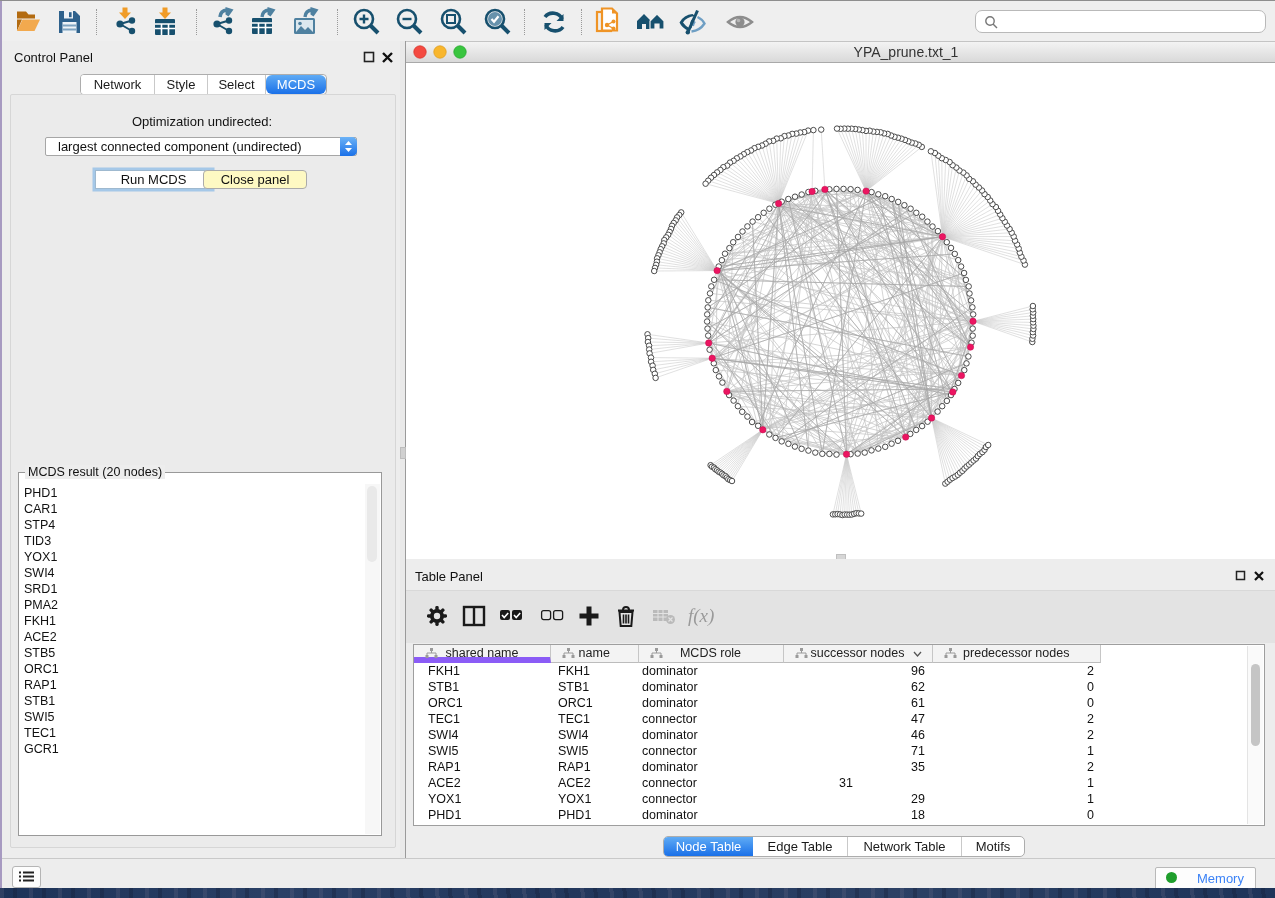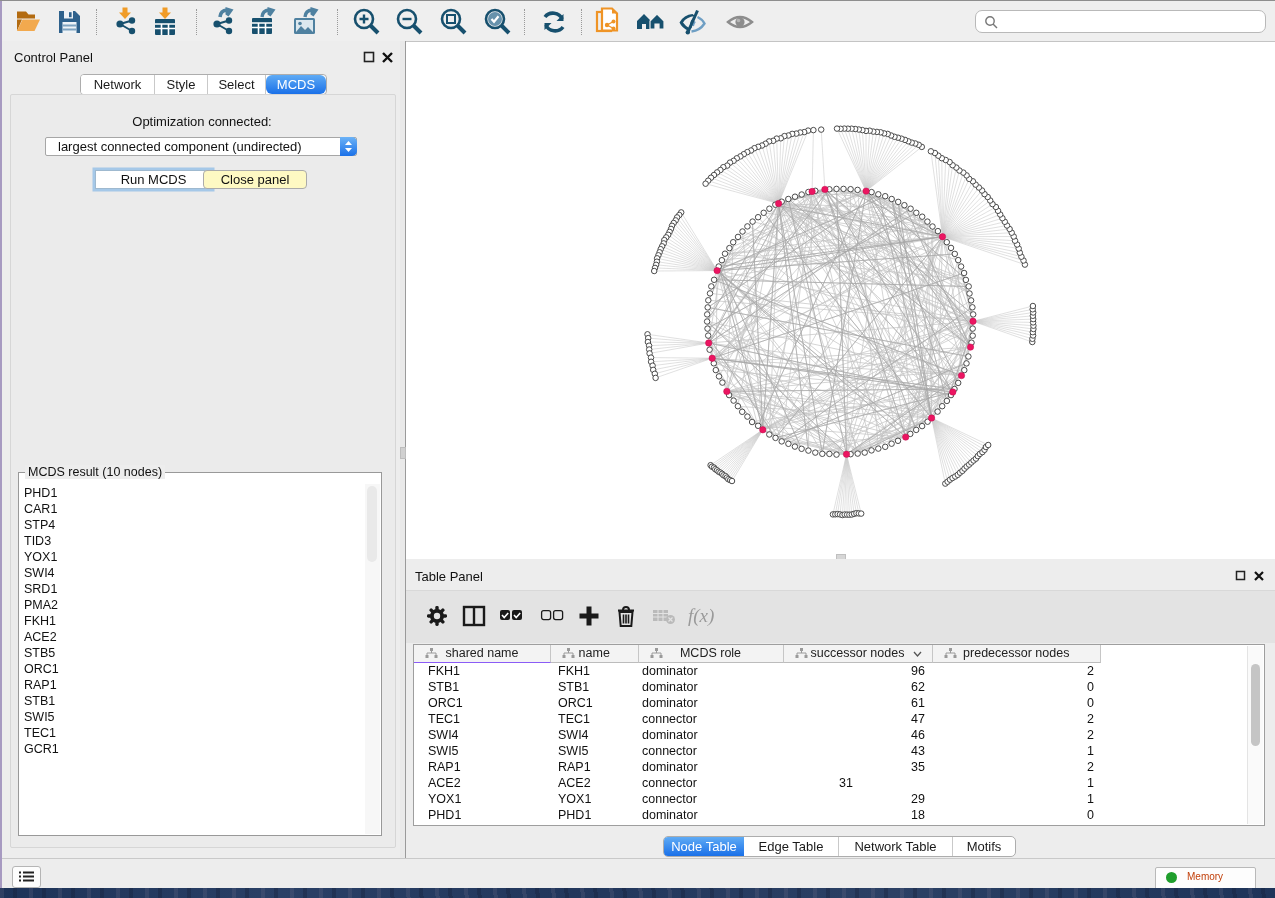--- a/index.html
+++ b/index.html
@@ -141,32 +141,32 @@
     <svg class="abs" style="left:379px;top:10px" width="13" height="13" viewBox="0 0 13 13">
       <path d="M2 2 L11 11 M11 2 L2 11" stroke="#111" stroke-width="2.4"></path>
     </svg>
     <div class="seg" style="left:78px;top:33px">
       <div style="width:73px">Network</div>
       <div style="width:52px">Style</div>
       <div style="width:57px">Select</div>
       <div class="sel" style="width:60px">MCDS</div>
     </div>
     <div class="abs" style="left:8px;top:53px;width:384px;height:752px;background:#ebebeb;border:1px solid #d6d6d6;border-radius:2px"></div>
-    <div class="abs" style="left:0;top:73px;width:398px;text-align:center;font-size:13px;color:#111"><span style="margin-left:2px">Optimization connected:</span></div>
+    <div class="abs" style="left:0;top:73px;width:398px;text-align:center;font-size:13px;color:#111"><span style="margin-left:2px">Optimization undirected:</span></div>
     <div class="abs" style="left:43px;top:96px;width:312px;height:19px;background:#fff;border:1px solid #a6a6a6;border-radius:2px;box-sizing:border-box">
       <div class="abs" style="left:12px;top:1px;font-size:13px;color:#111">largest connected component (undirected)</div>
       <div class="abs" style="right:-1px;top:-1px;width:17px;height:19px;background:linear-gradient(#6cb3f7,#1a70e8);border-radius:0 5px 5px 0"><svg width="17" height="19" viewBox="0 0 17 19">
           <path d="M5 8 l3.5 -4 3.5 4 z" fill="#fff"></path>
           <path d="M5 11 l3.5 4 3.5 -4 z" fill="#fff"></path>
         </svg></div>
     </div>
     <div class="abs" style="left:93px;top:129px;width:117px;height:19px;background:#fff;border:1px solid #9fb9cf;border-radius:0;box-shadow:0 0 0 2.5px #a5c8e8;box-sizing:border-box;text-align:center;font-size:13px;color:#111;line-height:17px">Run MCDS</div>
     <div class="abs" style="left:201px;top:129px;width:104px;height:19px;background:#fef9c3;border:1px solid #ababab;border-radius:4px;box-sizing:border-box;text-align:center;font-size:13px;color:#111;line-height:17px">Close panel</div>
     <div class="abs" style="left:16px;top:431px;width:364px;height:364px;border:1px solid #999;background:#fff;box-sizing:border-box">
-      <div class="abs" style="left:6px;top:-8px;background:#ededed;padding:0 3px;font-size:12.5px;color:#111">MCDS result (10 nodes)</div>
+      <div class="abs" style="left:6px;top:-8px;background:#ededed;padding:0 3px;font-size:12.5px;color:#111">MCDS result (20 nodes)</div>
       <div class="abs" style="left:5px;top:12px;font-size:12.5px;color:#111">
         <div style="height:16px;line-height:16px">PHD1</div>
         <div style="height:16px;line-height:16px">CAR1</div>
         <div style="height:16px;line-height:16px">STP4</div>
         <div style="height:16px;line-height:16px">TID3</div>
         <div style="height:16px;line-height:16px">YOX1</div>
         <div style="height:16px;line-height:16px">SWI4</div>
         <div style="height:16px;line-height:16px">SRD1</div>
         <div style="height:16px;line-height:16px">PMA2</div>
         <div style="height:16px;line-height:16px">FKH1</div>
@@ -181,20 +181,28 @@
       </div>
       <div class="abs" style="right:1px;top:11px;width:15px;height:350px;background:#f7f7f7">
         <div class="abs" style="left:2px;top:2px;width:10px;height:76px;background:#e9e9e9;border-radius:5px"></div>
       </div>
     </div>
   </div>
 <div class="abs" style="left:400px;top:41px;width:6px;height:817px;background:#e9e9e9;border-right:1px solid #9a9a9a;box-sizing:border-box">
     <div class="abs" style="left:0px;top:406px;width:4px;height:10px;background:#d0d0d0;border:1px solid #bdbdbd"></div>
   </div>
 <div class="abs" style="left:406px;top:42px;width:869px;height:517px;background:#fff">
+    <div class="abs" style="left:0;top:0;width:869px;height:20px;background:linear-gradient(#f3f3f3,#d9d9d9);border-bottom:1px solid #a9a9a9">
+      <svg class="abs" style="left:7px;top:3px" width="67" height="14" viewBox="0 0 67 14">
+        <circle cx="7" cy="7" r="6.2" fill="#f44a41" stroke="#d8382f" stroke-width="0.8"></circle>
+        <circle cx="27" cy="7" r="6.2" fill="#f8b62d" stroke="#dfa022" stroke-width="0.8"></circle>
+        <circle cx="47" cy="7" r="6.2" fill="#39c53f" stroke="#2aaa31" stroke-width="0.8"></circle>
+      </svg>
+      <div class="abs" style="left:0;top:2px;width:1000px;text-align:center;font-size:14px;color:#333">YPA_prune.txt_1</div>
+    </div>
     <div class="abs" style="left:0;top:21px;width:869px;height:496px">
       <svg width="869" height="497" viewBox="0 0 869 497" style="position:absolute;left:0;top:0">
 <g stroke="#c9c9c9" stroke-width="0.6" opacity="0.95">
 <line x1="372.6" y1="140.5" x2="402.1" y2="67.6"></line>
 <line x1="372.6" y1="140.5" x2="398.2" y2="69.1"></line>
 <line x1="372.6" y1="140.5" x2="394.2" y2="69.5"></line>
 <line x1="372.6" y1="140.5" x2="390.3" y2="70.6"></line>
 <line x1="372.6" y1="140.5" x2="386.2" y2="70.9"></line>
 <line x1="372.6" y1="140.5" x2="382.4" y2="72.5"></line>
 <line x1="372.6" y1="140.5" x2="378.4" y2="73.1"></line>
@@ -1139,21 +1147,21 @@
           <circle cx="18.5" cy="15.5" r="4.5" fill="#8a8a8a"></circle>
           <path d="M16.5 13.5 l4 4 M20.5 13.5 l-4 4" stroke="#e3e3e3" stroke-width="1.2"></path>
         </g>
       </svg>
       <svg class="abs" style="left:280px;top:13px" width="34" height="24" viewBox="0 0 34 24">
         <text x="2" y="18" font-family="Liberation Serif,serif" font-style="italic" font-size="19" fill="#9a9a9a">f(x)</text>
       </svg>
     </div>
     <div class="abs" style="left:7px;top:85px;width:852px;height:182px;background:#fff;border:1px solid #9e9e9e;box-sizing:border-box">
       <div class="abs" style="left:0;top:0;width:850px;height:18px;font-size:12.5px;color:#222">
-        <div class="abs" style="left:0px;top:0;width:137px;height:18px;background:#f3f3f3;border-right:1px solid #c6c6c6;border-bottom:1px solid #8b5cf6;box-sizing:border-box">
+        <div class="abs" style="left:0px;top:0;width:137px;height:18px;background:#f3f3f3;border-right:1px solid #c6c6c6;border-bottom:6px solid #8b5cf6;box-sizing:border-box">
           <span class="abs" style="left:11px;top:3px"><svg width="13" height="11" viewBox="0 0 13 11">
               <g fill="#9a9a9a">
                 <rect x="5" y="0" width="3" height="3"></rect>
                 <rect x="0.5" y="7" width="3" height="3"></rect>
                 <rect x="9.5" y="7" width="3" height="3"></rect>
                 <path d="M6.5 3 v2 M2 7 v-2 h9 v2" stroke="#9a9a9a" fill="none"></path>
               </g>
             </svg></span>
           <div style="text-align:center;line-height:17px">shared name</div>
         </div>
@@ -1236,21 +1244,21 @@
         <span class="abs" style="left:14px">SWI4</span>
         <span class="abs" style="left:144px">SWI4</span>
         <span class="abs" style="left:228px">dominator</span>
         <span class="abs" style="left:369px;width:142px;text-align:right">46</span>
         <span class="abs" style="left:518px;width:162px;text-align:right">2</span>
       </div>
       <div class="abs" style="left:0;top:99px;width:850px;height:16px;font-size:12.5px;color:#111">
         <span class="abs" style="left:14px">SWI5</span>
         <span class="abs" style="left:144px">SWI5</span>
         <span class="abs" style="left:228px">connector</span>
-        <span class="abs" style="left:369px;width:142px;text-align:right">43</span>
+        <span class="abs" style="left:369px;width:142px;text-align:right">71</span>
         <span class="abs" style="left:518px;width:162px;text-align:right">1</span>
       </div>
       <div class="abs" style="left:0;top:115px;width:850px;height:16px;font-size:12.5px;color:#111">
         <span class="abs" style="left:14px">RAP1</span>
         <span class="abs" style="left:144px">RAP1</span>
         <span class="abs" style="left:228px">dominator</span>
         <span class="abs" style="left:369px;width:142px;text-align:right">35</span>
         <span class="abs" style="left:518px;width:162px;text-align:right">2</span>
       </div>
       <div class="abs" style="left:0;top:131px;width:850px;height:16px;font-size:12.5px;color:#111">
@@ -1272,40 +1280,40 @@
         <span class="abs" style="left:144px">PHD1</span>
         <span class="abs" style="left:228px">dominator</span>
         <span class="abs" style="left:369px;width:142px;text-align:right">18</span>
         <span class="abs" style="left:518px;width:162px;text-align:right">0</span>
       </div>
       <div class="abs" style="right:1px;top:1px;width:15px;height:178px;background:#fafafa;border-left:1px solid #e4e4e4">
         <div class="abs" style="left:2.5px;top:18px;width:9px;height:82px;background:#c5c5c5;border-radius:5px"></div>
       </div>
     </div>
     <div class="seg" style="left:257px;top:277px;border-radius:5px">
-      <div class="sel" style="width:80px">Node Table</div>
+      <div class="sel" style="width:89px">Node Table</div>
       <div style="width:94px">Edge Table</div>
       <div style="width:113px">Network Table</div>
       <div style="width:62px">Motifs</div>
     </div>
   </div>
 <div class="abs" style="left:2px;top:858px;width:1273px;height:30px;background:#ededed;border-top:1px solid #c9c9c9">
     <div class="abs" style="left:10px;top:7px;width:27px;height:20px;background:#fdfdfd;border:1px solid #b5b5b5;border-radius:3px">
       <svg class="abs" style="left:6px;top:4px" width="15" height="12" viewBox="0 0 15 12">
         <g fill="#222">
           <rect x="0" y="0.5" width="2" height="2"></rect>
           <rect x="4" y="0.5" width="11" height="2"></rect>
           <rect x="0" y="4.5" width="2" height="2"></rect>
           <rect x="4" y="4.5" width="11" height="2"></rect>
           <rect x="0" y="8.5" width="2" height="2"></rect>
           <rect x="4" y="8.5" width="11" height="2"></rect>
         </g>
       </svg>
     </div>
     <div class="abs" style="left:1153px;top:8px;width:99px;height:21px;background:#fdfdfd;border:1px solid #b9b9b9;border-radius:2px">
       <span class="abs" style="left:10px;top:4px;width:11px;height:11px;border-radius:50%;background:#1f9e2c"></span>
-      <span class="abs" style="left:31px;top:3px;font-size:10px;color:#c2410c">Memory</span>
+      <span class="abs" style="left:41px;top:3px;font-size:13px;color:#3b82f6">Memory</span>
     </div>
   </div>
 <div class="abs" style="left:0;top:888px;width:1275px;height:10px;background:linear-gradient(90deg,#1d3358,#2a4066 22%,#22375c 45%,#2c4165 70%,#1e3459)">
     <div style="width:100%;height:100%;background:repeating-linear-gradient(87deg, rgba(130,125,150,0.18) 0 4px, rgba(0,0,0,0) 4px 13px, rgba(20,30,55,0.35) 13px 17px, rgba(0,0,0,0) 17px 29px);"></div>
   </div>
 <div class="abs" style="left:0;top:0;width:2px;height:888px;background:#a79ac1"></div>
 <div class="abs" style="left:0;top:0;width:1275px;height:1px;background:#8e8e8e"></div>
 </body></html>

